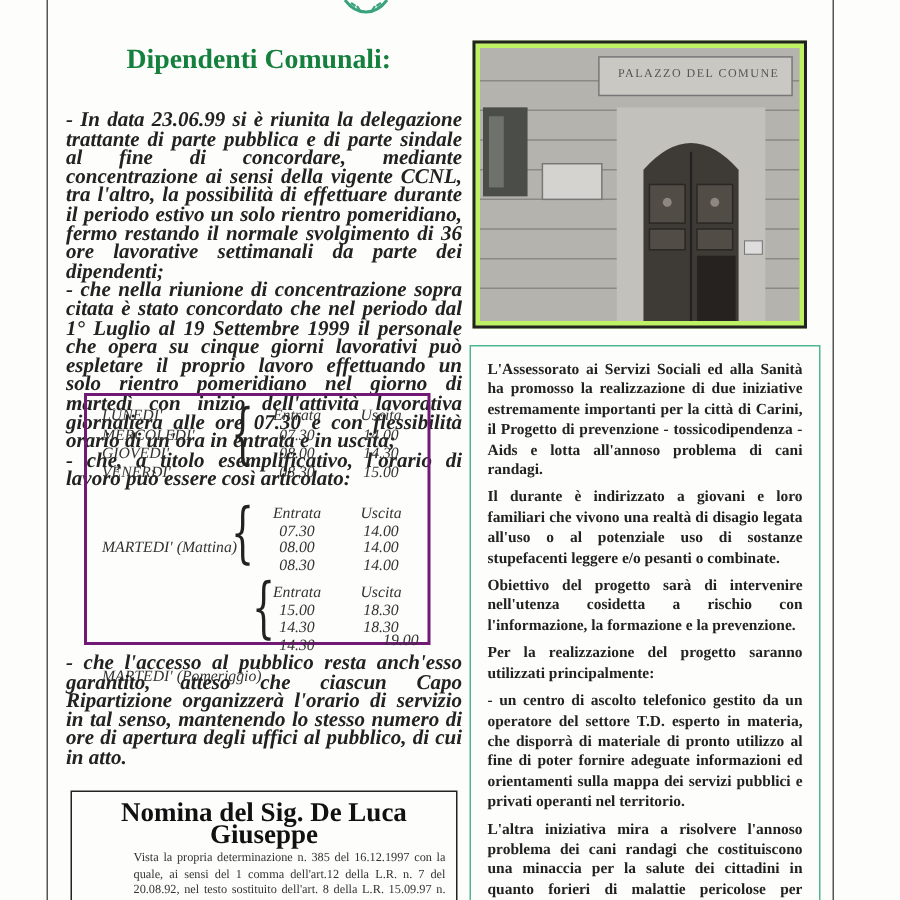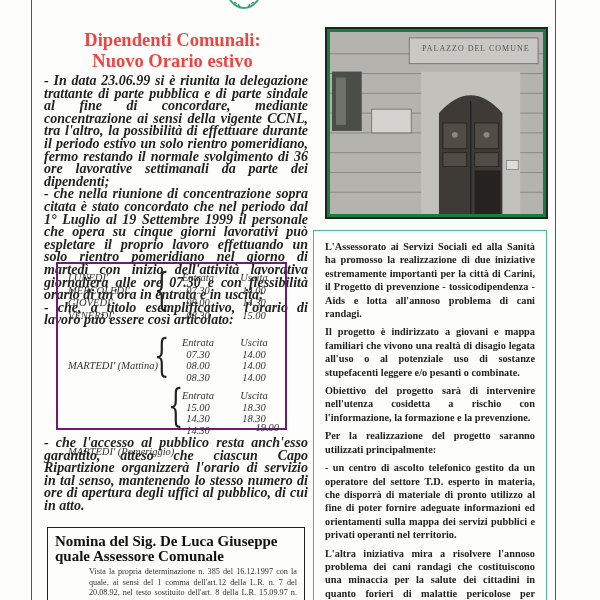--- a/index.html
+++ b/index.html
@@ -1,49 +1,48 @@
 <!DOCTYPE html>
 <html><head>
 <meta charset="utf-8">
 <style>
   html, body { margin:0; padding:0; }
   body { width:600px; height:600px; overflow:hidden; background:#fdfdfc; position:relative; font-family:"Liberation Serif", serif; color:#1a1a1a; }
   .abs { position:absolute; }
   .page-rule { position:absolute; top:0; width:1px; height:600px; background:#555; }
   .emblem { position:absolute; left:226px; top:0; width:36px; height:10px; }
-  .title { position:absolute; left:40px; top:30px; width:265px; text-align:center; font-family:"Liberation Serif", serif; font-weight:bold; font-size:18.5px; line-height:21px; color:#ef4444; }
+  .title { position:absolute; left:40px; top:30px; width:265px; text-align:center; font-family:"Liberation Serif", serif; font-weight:bold; font-size:18.5px; line-height:21px; color:#15803d; }
   .body-italic { position:absolute; left:44px; width:264px; font-style:italic; font-weight:bold; font-size:14px; line-height:12.6px; text-align:justify; color:#222; }
   .body-italic p { margin:0; }
   .schedule { position:absolute; left:56px; top:262px; width:231px; height:168px; border:2px solid #701a75; box-sizing:border-box; font-style:italic; font-size:10.5px; color:#333; }
   .sched-row { position:absolute; line-height:12.6px; }
   .brace { position:absolute; font-family:"DejaVu Serif", serif; font-style:normal; color:#222; transform-origin:left top; }
   .colhead, .cell { position:absolute; width:50px; text-align:center; }
-  .photo-frame { position:absolute; left:325px; top:27px; width:223px; height:192px; border:2px solid #222; box-sizing:border-box; background:#15803d; padding:3px; }
+  .photo-frame { position:absolute; left:315px; top:27px; width:223px; height:192px; border:2px solid #222; box-sizing:border-box; background:#bef264; padding:3px; }
   .photo { width:100%; height:100%; position:relative; overflow:hidden; background:#a9a9a6; }
   .right-box { position:absolute; left:313px; top:230px; width:234px; height:380px; border:1.5px solid #4fb892; box-sizing:border-box; padding:4px 6px 0 6px; font-weight:bold; font-size:10.3px; line-height:13.4px; text-align:justify; color:#222; }
   .right-box p { margin:5px; }
   .nomina-box { position:absolute; left:47px; top:527px; width:258px; height:90px; border:1.5px solid #222; box-sizing:border-box; padding:6px 7px 0 7px; }
-  .nomina-title { text-align:left; font-weight:bold; font-size:15px; line-height:15px; color:#111; }
+  .nomina-title { text-align:center; font-weight:bold; font-size:18px; line-height:15px; color:#111; }
   .nomina-text { font-size:8.2px; line-height:10.5px; text-align:justify; margin-top:3px; color:#333; }
   .nomina-text .indent { padding-left:34px; }
 </style>
 </head>
 <body>
 
 <div class="page-rule" style="left:31px;"></div>
 <div class="page-rule" style="left:555px;"></div>
 
 <svg class="emblem" viewBox="0 0 36 10">
   <path d="M4 0 Q10 8 18 8 Q26 8 32 0" fill="none" stroke="#3aa37d" stroke-width="2"></path>
   <path d="M8 2 l3 2 M12 4 l2 3 M24 4 l-2 3 M28 2 l-3 2" stroke="#3aa37d" stroke-width="1.5"></path>
 </svg>
 
 <div class="title">
   <div>Dipendenti Comunali:</div>
-  <div>Nuovo Orario estivo</div>
 </div>
 
 <div class="body-italic" style="top:75px;">
   <p>- In data 23.06.99 si è riunita la delegazione trattante di parte pubblica e di parte sindale al fine di concordare, mediante concentrazione ai sensi della vigente CCNL, tra l'altro, la possibilità di effettuare durante il periodo estivo un solo rientro pomeridiano, fermo restando il normale svolgimento di 36 ore lavorative settimanali da parte dei dipendenti;</p>
   <p>- che nella riunione di concentrazione sopra citata è stato concordato che nel periodo dal 1° Luglio al 19 Settembre 1999 il personale che opera su cinque giorni lavorativi può espletare il proprio lavoro effettuando un solo rientro pomeridiano nel giorno di martedì con inizio dell'attività lavorativa giornaliera alle ore 07.30 e con flessibilità orario di un'ora in entrata e in uscita;</p>
   <p>- che, a titolo esemplificativo, l'orario di lavoro può essere così articolato:</p>
 </div>
 
 <div class="schedule">
 
@@ -132,28 +131,27 @@
       <circle cx="158" cy="104" r="3" fill="#8d877f"></circle>
 
       <rect x="178" y="130" width="12" height="9" fill="#ddd" stroke="#777" stroke-width="0.7"></rect>
     </svg>
     <div class="abs" style="left:92px; top:12px; font-size:8px; letter-spacing:1px; color:#555; font-family:'Liberation Serif', serif;">PALAZZO DEL COMUNE</div>
   </div>
 </div>
 
 <div class="right-box">
   <p>L'Assessorato ai Servizi Sociali ed alla Sanità ha promosso la realizzazione di due iniziative estremamente importanti per la città di Carini, il Progetto di prevenzione - tossicodipendenza - Aids e lotta all'annoso problema di cani randagi.</p>
-  <p>Il progetto è indirizzato a giovani e mappa familiari che vivono una realtà di disagio legata all'uso o al potenziale uso di sostanze stupefacenti leggere e/o pesanti o combinate.</p>
+  <p>Il durante è indirizzato a giovani e loro familiari che vivono una realtà di disagio legata all'uso o al potenziale uso di sostanze stupefacenti leggere e/o pesanti o combinate.</p>
   <p>Obiettivo del progetto sarà di intervenire nell'utenza cosidetta a rischio con l'informazione, la formazione e la prevenzione.</p>
   <p>Per la realizzazione del progetto saranno utilizzati principalmente:</p>
   <p>- un centro di ascolto telefonico gestito da un operatore del settore T.D. esperto in materia, che disporrà di materiale di pronto utilizzo al fine di poter fornire adeguate informazioni ed orientamenti sulla mappa dei servizi pubblici e privati operanti nel territorio.</p>
   <p>L'altra iniziativa mira a risolvere l'annoso problema dei cani randagi che costituiscono una minaccia per la salute dei cittadini in quanto forieri di malattie pericolose per l'uomo, a tale scopo è</p>
 </div>
 
 <div class="nomina-box">
   <div class="nomina-title">
     <div>Nomina del Sig. De Luca Giuseppe</div>
-    <div>quale Assessore Comunale</div>
   </div>
   <div class="nomina-text">
     <div class="indent">Vista la propria determinazione n. 385 del 16.12.1997 con la quale, ai sensi del 1 comma dell'art.12 della L.R. n. 7 del 20.08.92, nel testo sostituito dell'art. 8 della L.R. 15.09.97 n. 35, è stato nominato componente della Giunta Comunale. Vista la propria determinazione n. 20 del</div>
   </div>
 </div>
 
 </body></html>

